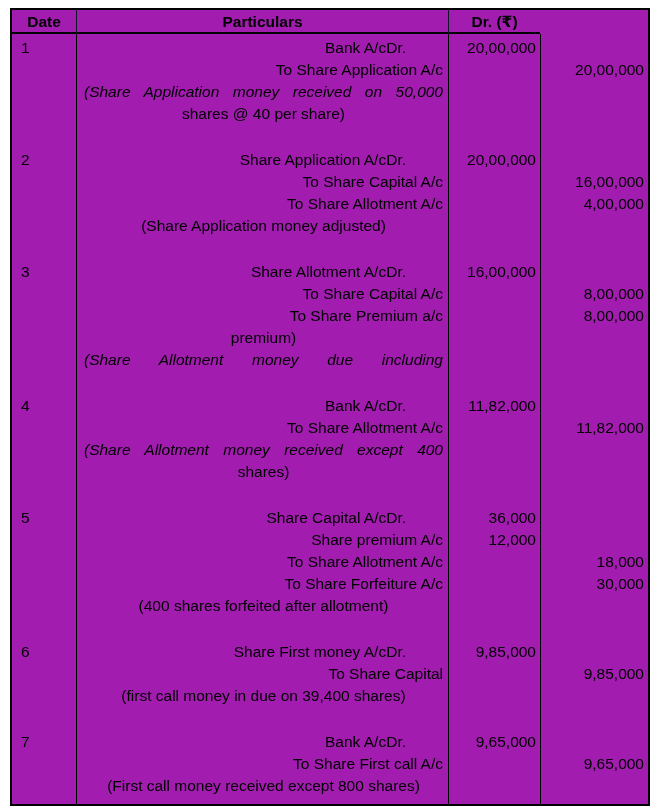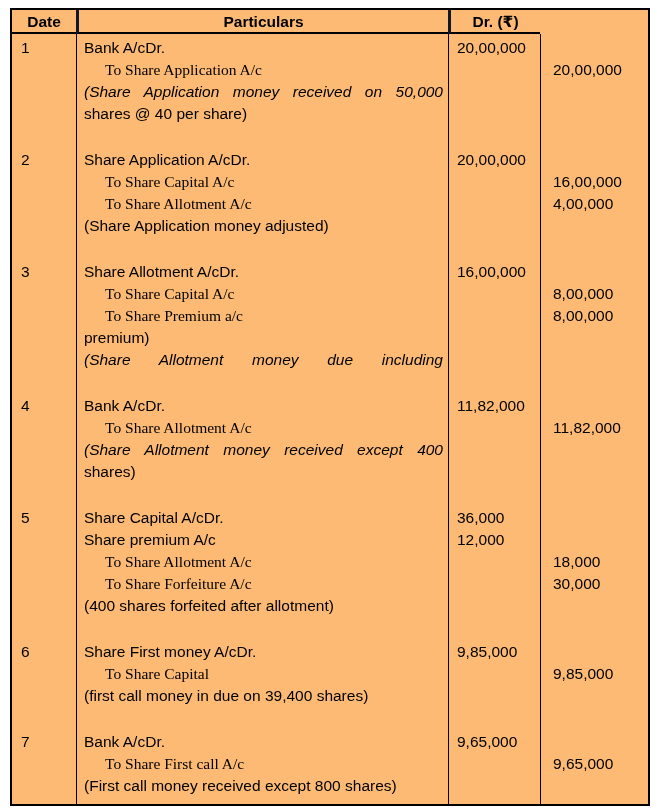--- a/index.html
+++ b/index.html
@@ -14,58 +14,58 @@
     width: 659px;
     height: 808px;
     background: #ffffff;
     overflow: hidden;
   }
   .jtable {
     margin: 8px 0 0 10px;
     width: 640px;
     border: 2px solid #000;
     box-sizing: border-box;
-    background: #fdba74;
+    background: #a21caf;
   }
   .jheader, .jrow {
     display: grid;
     grid-template-columns: 64px 372px 92px 1fr;
   }
   .hcell {
     box-sizing: border-box;
     border-bottom: 2px solid #000;
     font-weight: bold;
     text-align: center;
     line-height: 19px;
     padding: 2px 0 1px 0;
   }
-  .hcell + .hcell { border-left: 3px solid #0f172a; }
+  .hcell + .hcell { border-left: 1px solid #0f172a; }
   .cell {
     box-sizing: border-box;
     line-height: 22px;
     padding-top: 3px;
     padding-bottom: 21px;
   }
   .cell + .cell { border-left: 1px solid #000; }
   .jrow:last-child .cell { padding-bottom: 7px; }
   .date-cell { padding-left: 9px; }
   .part-cell { padding-left: 7px; padding-right: 5px; }
   .pline {
     display: flex;
-    justify-content: flex-start;
+    justify-content: flex-end;
     align-items: baseline;
   }
   .ptext { white-space: nowrap; }
-  .indent { padding-left: 21px; font-family: Liberation Serif, serif; }
+  .indent { padding-left: 21px; }
   .drlab { margin-right: 37px; }
-  .nline { text-align: left; }
+  .nline { text-align: center; }
   .njust { text-align: justify; text-align-last: justify; font-style: italic; }
   .dr-cell { padding-left: 8px; padding-right: 4px; }
   .cr-cell { padding-left: 12px; padding-right: 4px; }
-  .amount { white-space: nowrap; }
+  .amount { white-space: nowrap; text-align: right; }
 </style>
 </head>
 <body>
 
 <div class="page">
   <div class="jtable">
     <div class="jheader">
       <div class="hcell">Date</div>
       <div class="hcell">Particulars</div>
       <div class="hcell">Dr. (₹)</div>

